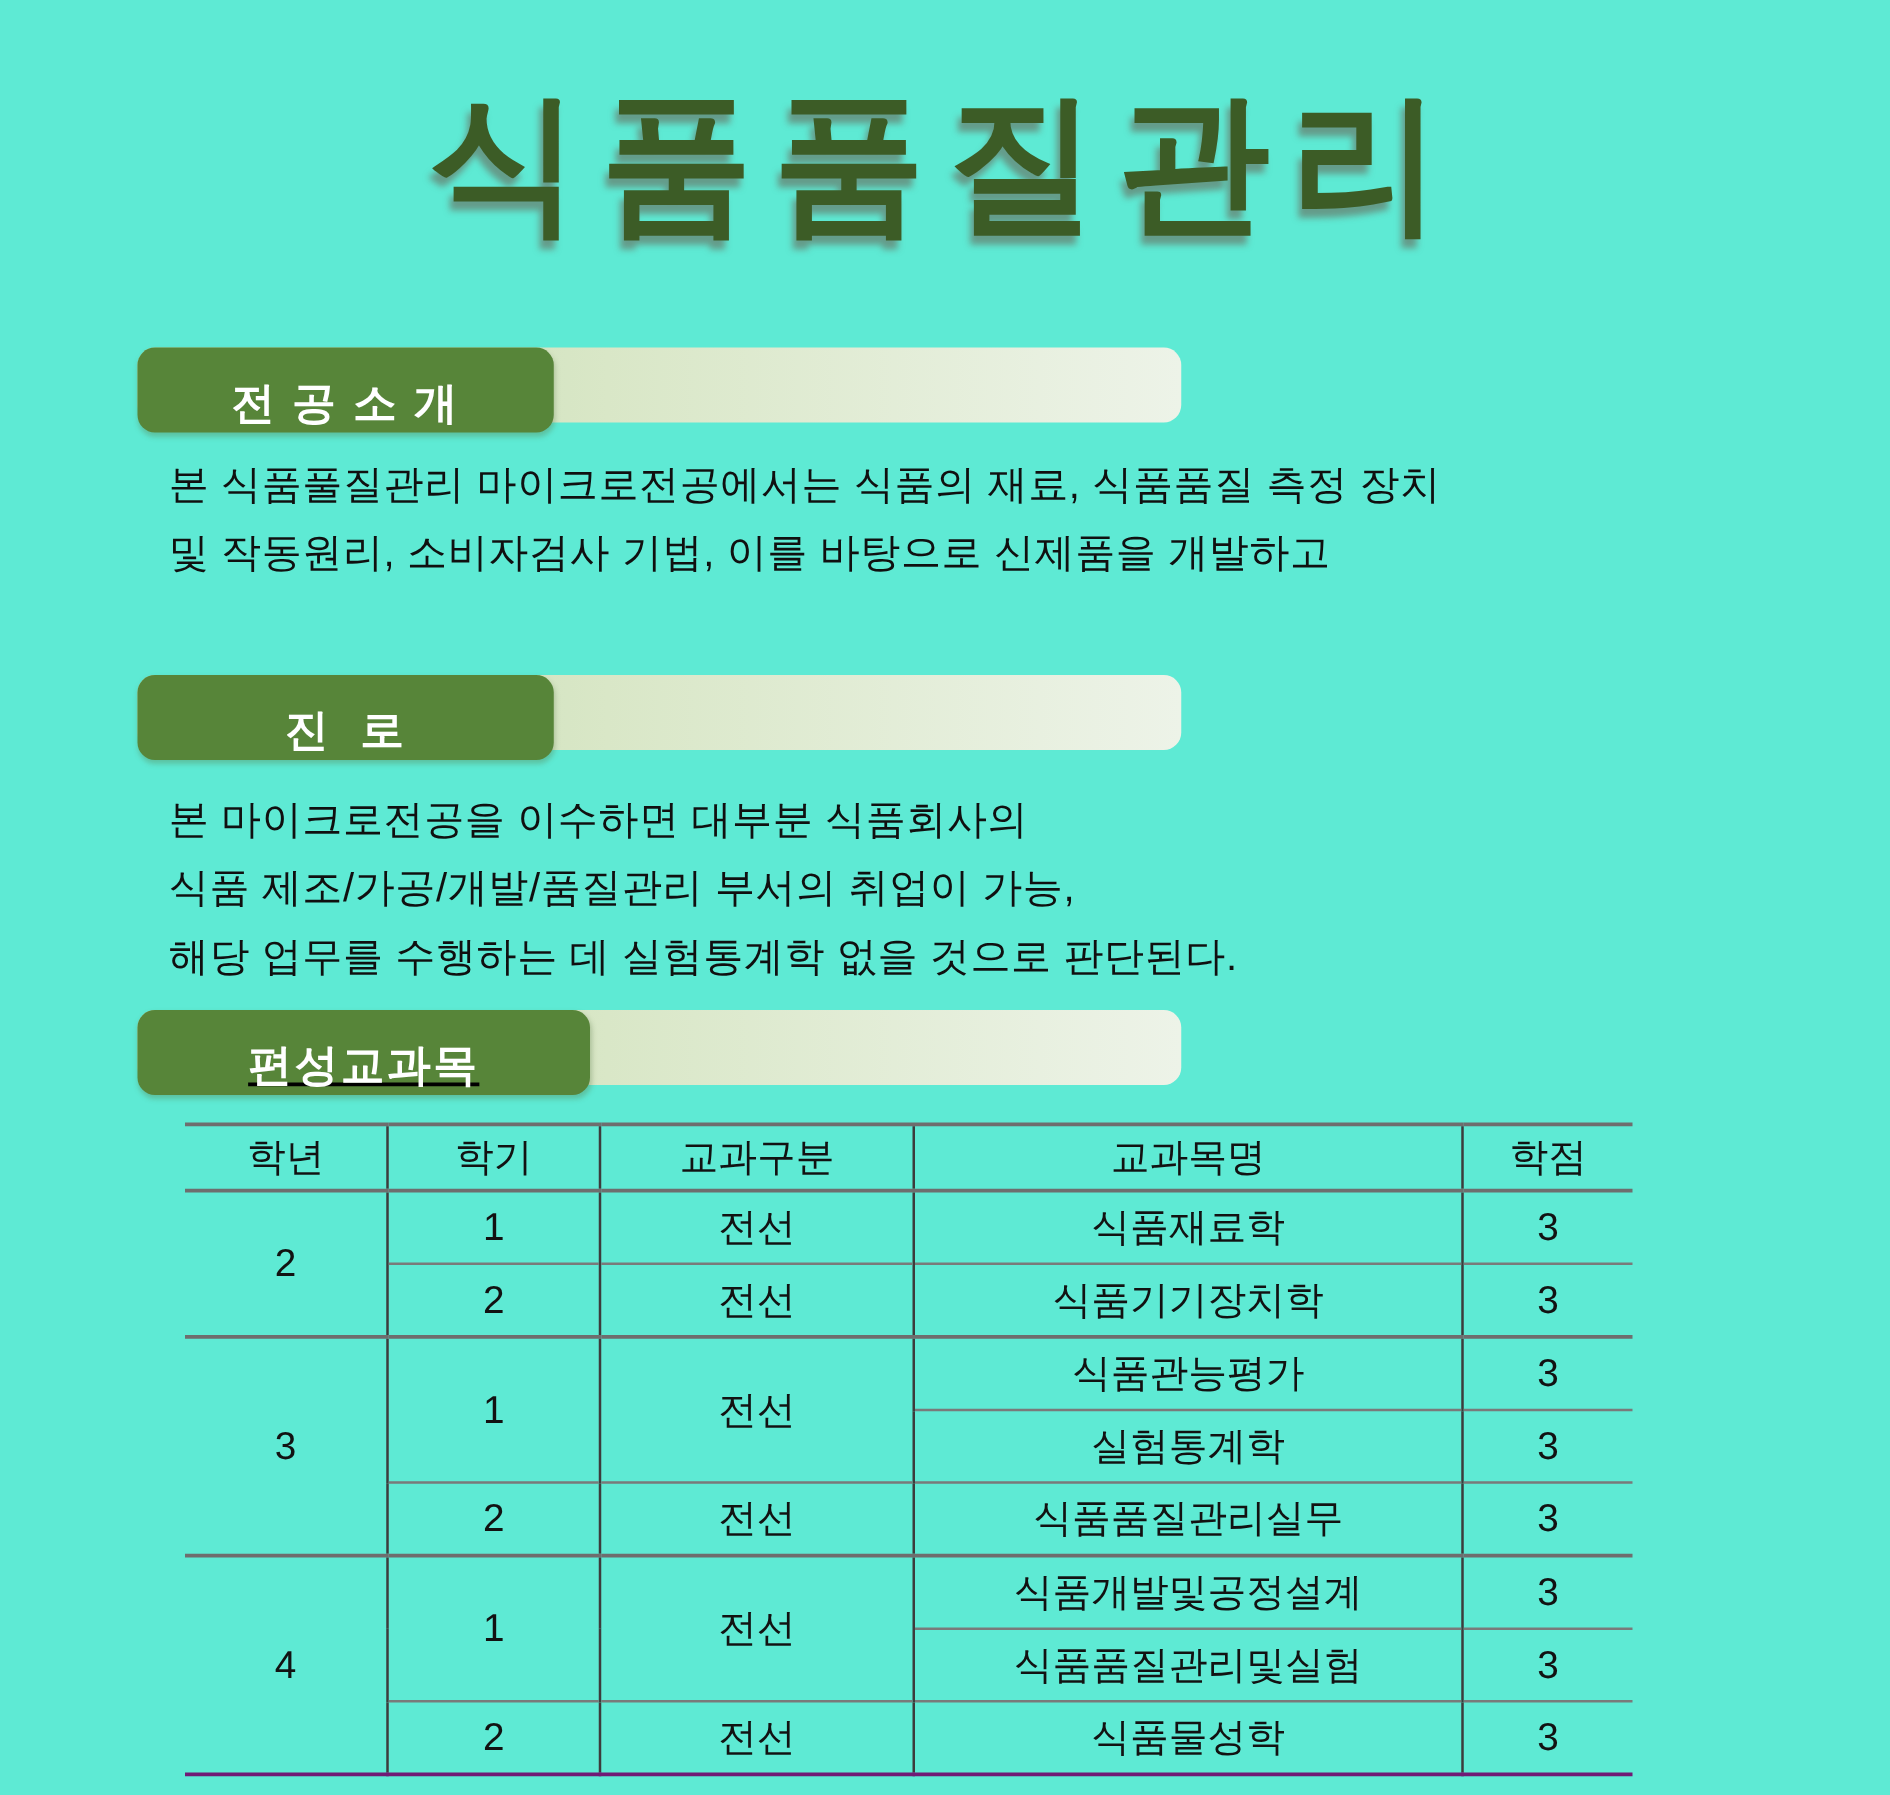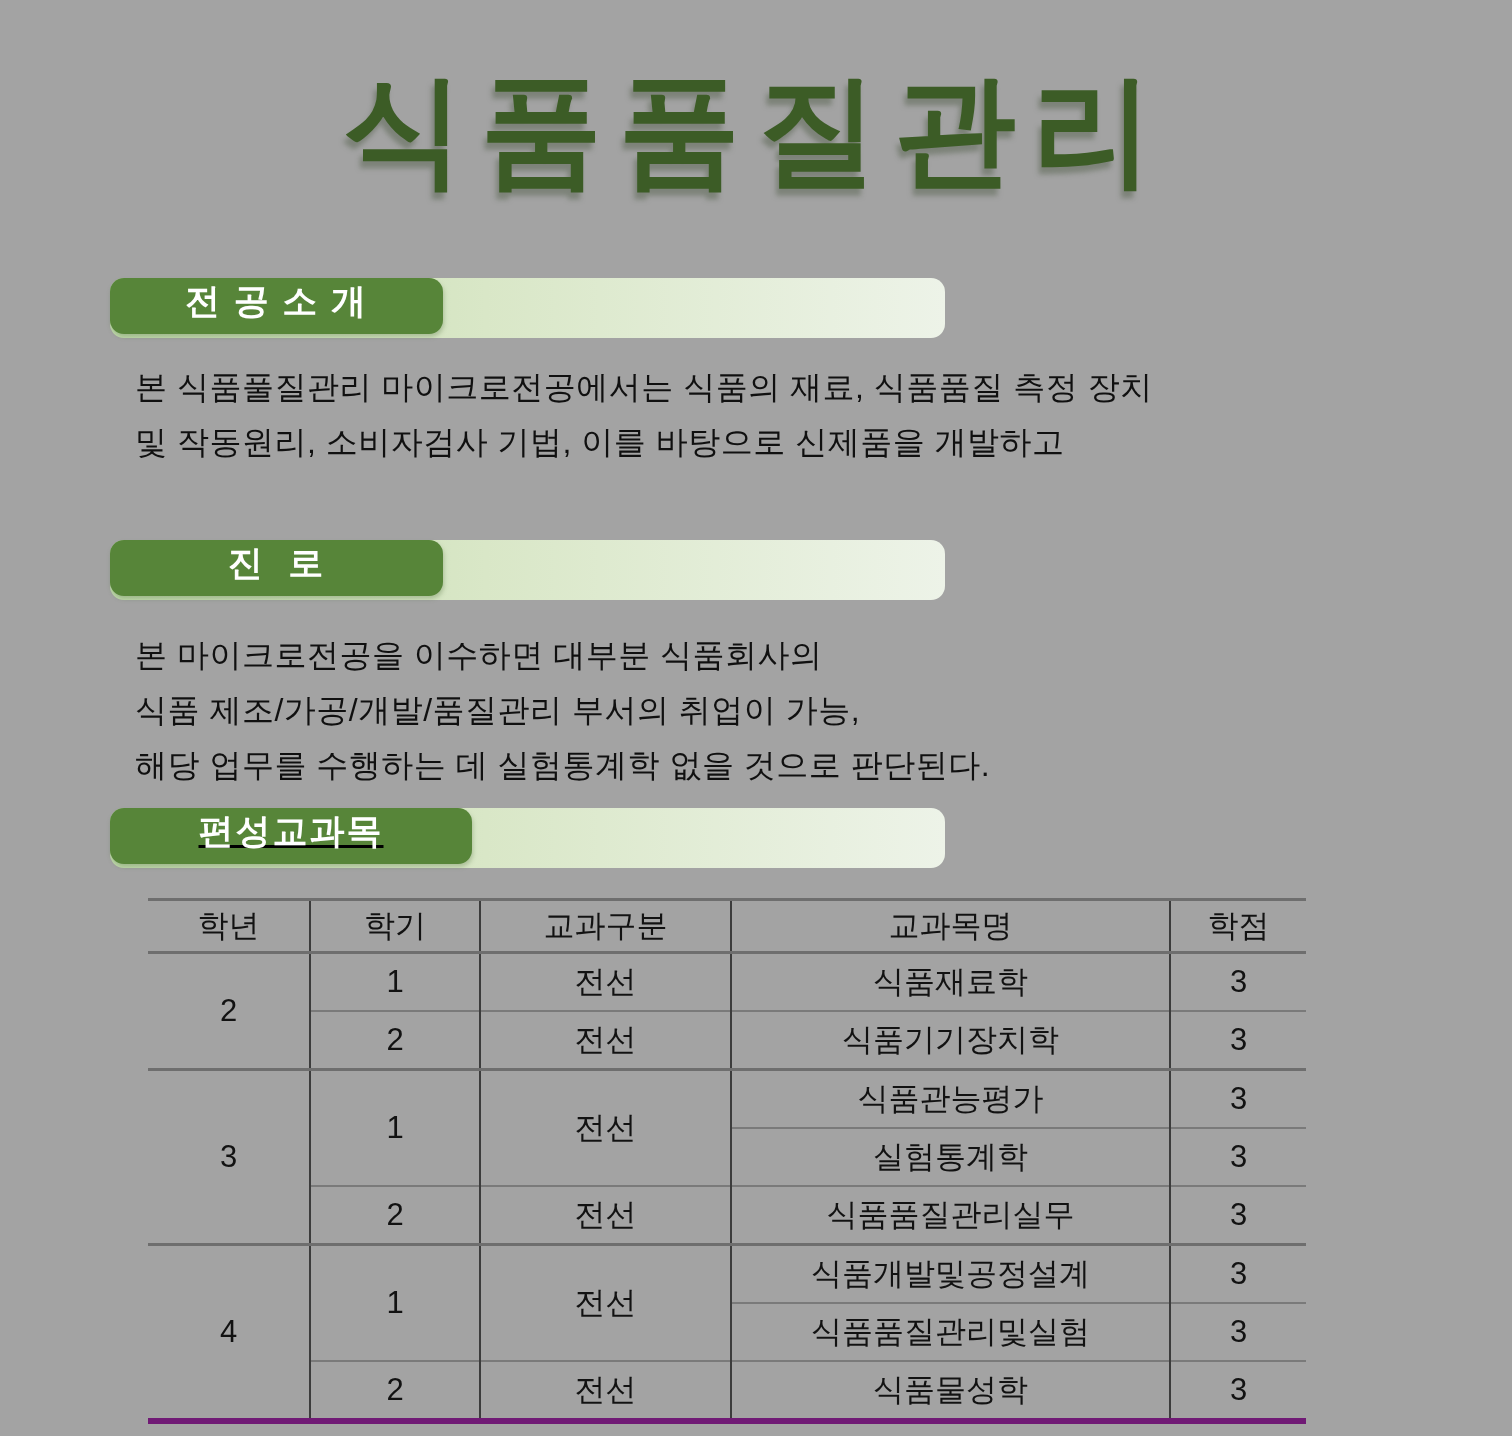--- a/index.html
+++ b/index.html
@@ -1,57 +1,57 @@
 <!DOCTYPE html>
 <html><head>
 <meta charset="utf-8">
 <style>
   html,body { margin:0; padding:0; }
   .page {
     position:relative; width:1512px; height:1436px; overflow:hidden;
-    background:#a3a3a3;
+    background:#5eead4;
     font-family:"Liberation Sans","DejaVu Sans",sans-serif;
   }
   .title {
     position:absolute; top:62px; left:0; width:100%; margin:0;
     text-align:center; font-size:122px; font-weight:bold; line-height:1.12;
     letter-spacing:0.13em; color:#3c5c26;
     text-shadow:-3px 7px 5px rgba(104,114,98,0.65);
   }
   .banner { position:absolute; left:110px; width:835px; height:60px; }
   #banner-intro   { top:278px; }
   #banner-career  { top:540px; }
   #banner-courses { top:808px; }
   .grad {
     position:absolute; left:0; top:0; width:100%; height:100%;
     border-radius:14px;
     background:linear-gradient(90deg,#c2dbae 0%,#d9e7c7 45%,#edf3e8 100%);
   }
   .pill {
-    position:absolute; left:0; top:0; width:333px; height:56px;
+    position:absolute; left:0; top:0; width:333px; height:68px;
     border-radius:14px; background:#578539;
-    display:flex; align-items:flex-start; justify-content:center;
+    display:flex; align-items:flex-end; justify-content:center;
     box-shadow:1px 3px 4px rgba(90,120,70,0.35);
   }
   #banner-courses .pill { width:362px;text-decoration:underline; }
   .pill-label {
     color:#ffffff; font-weight:bold; font-size:35px;
     letter-spacing:2px; white-space:pre;
   }
   .para {
     position:absolute; left:135px; margin:0;
     font-size:32px; line-height:55px; color:#101010; letter-spacing:0.5px;
   }
   #para-intro  { top:360px; width:1300px; }
   #para-career { top:628px; width:1240px; }
 
   .ctable {
     position:absolute; left:148px; top:898px; width:1158px;
     border-collapse:collapse; table-layout:fixed;
-    border-bottom:6px solid #701a75;
+    border-bottom:3px solid #701a75;
   }
   .ctable td {
     padding:0; text-align:center; vertical-align:middle;
     font-size:31px; color:#121212; height:56px;
     border-top:2px solid #7a7a7a;
   }
   .ctable tr.hdr td { height:50px; border-top:3px solid #6e6e6e; border-bottom:3px solid #6e6e6e; }
   .ctable tr.grp td { border-top:3px solid #6e6e6e; }
   .c-sem, .c-cat, .c-name, .c-credit { border-left:2px solid #3c3c3c; }
   .y-green { color:#3e6227; }

